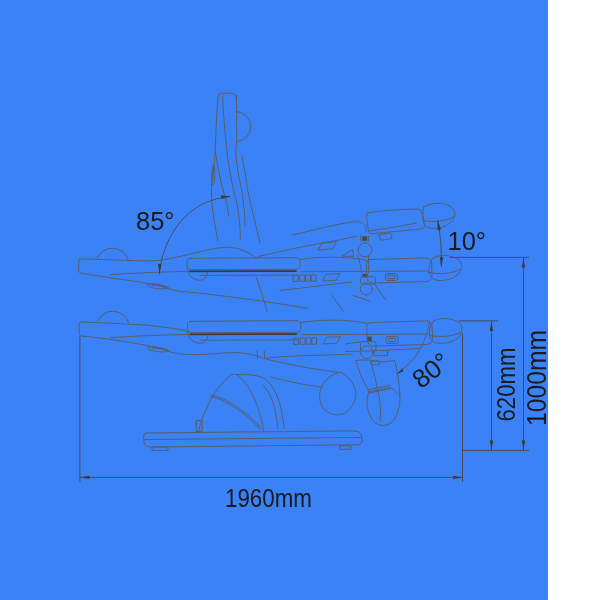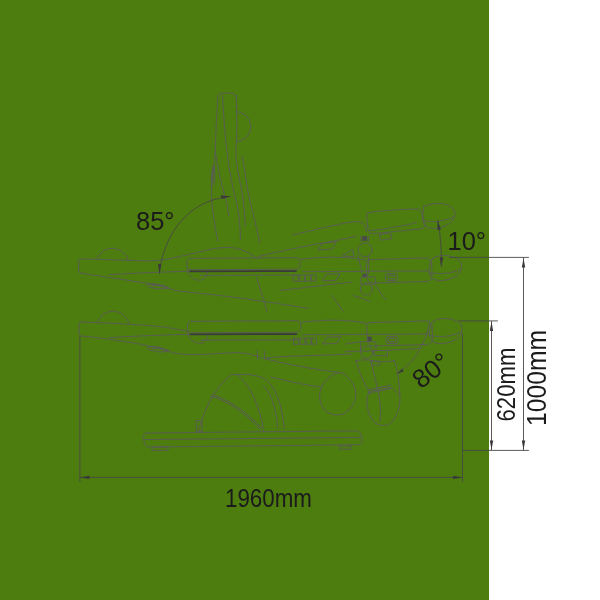--- a/index.html
+++ b/index.html
@@ -1,16 +1,16 @@
 <!DOCTYPE html>
 <html><head>
 <meta charset="utf-8">
 <style>
   html,body{margin:0;padding:0;background:#ffffff;}
-  #page{width:489px;height:600px;position:relative;background:#4d7c0f;}
+  #page{width:548px;height:600px;position:relative;background:#3b82f6;}
   svg{position:absolute;top:0;left:0;}
   text{font-family:"Liberation Sans",sans-serif;fill:#1b1b1b;}
 </style>
 </head>
 <body>
 <div id="page">
 <svg width="600" height="600" viewBox="0 0 600 600" fill="none" stroke-linecap="round" stroke-linejoin="round">
 <g id="chair1B" stroke="#5a5a5a" stroke-width="0.9">
 
   <path d="M80,258.8 C100,259.6 125,260.2 142,260.8 C152,261.1 160,260.6 168,259 C185,255.6 200,251.6 212,249 C222,247.1 232,246.8 240,249.2 C246,251.2 252,254.5 256.5,258.2"></path>

